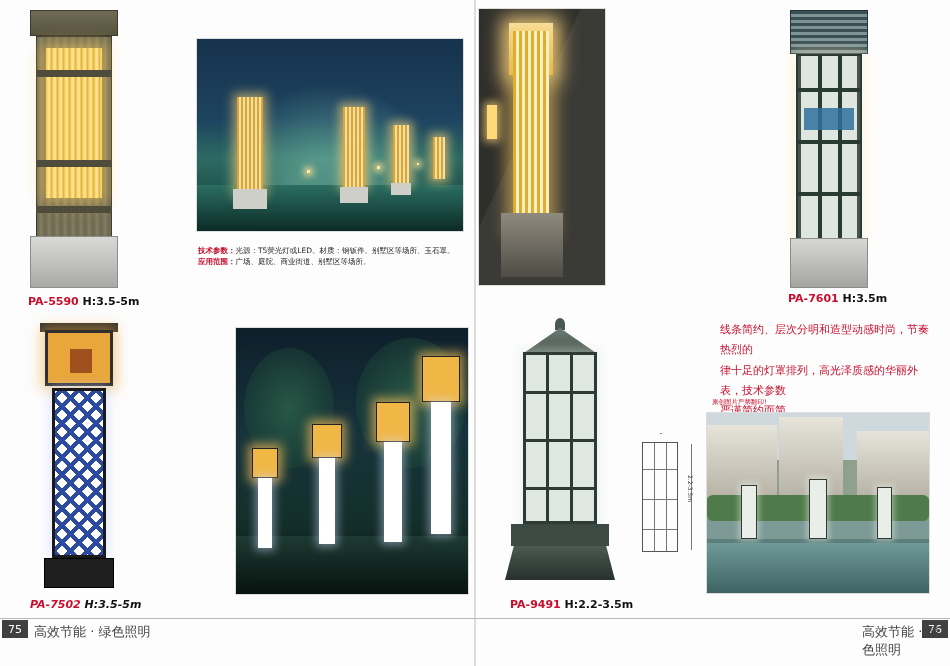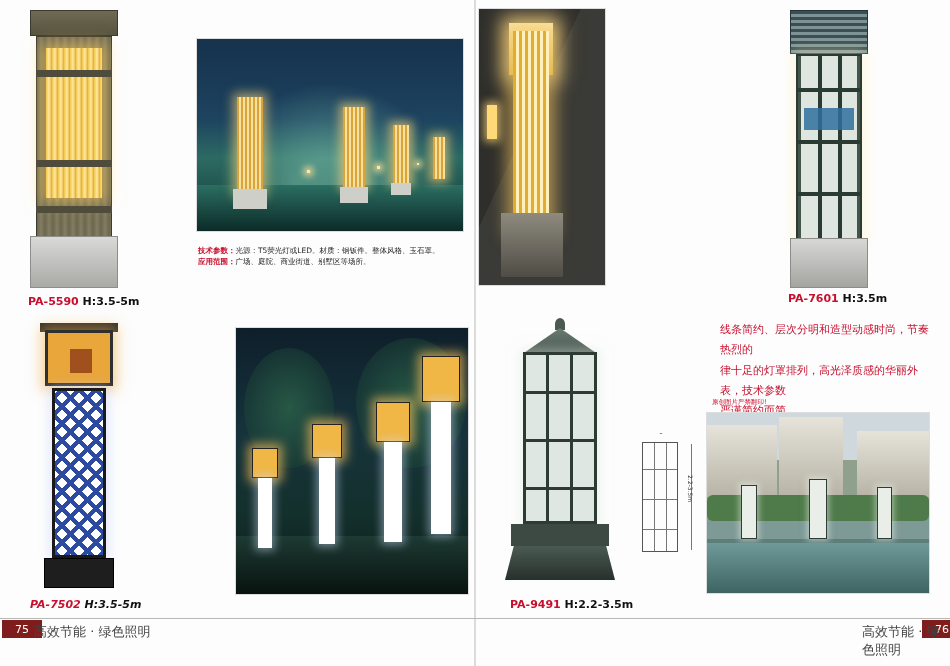--- a/index.html
+++ b/index.html
@@ -35,22 +35,22 @@
   .spec .lbl{color:#c8102e;font-weight:bold;}
   .spec-red{
     position:absolute;
     font-size:11px;line-height:1.85;color:#c8102e;
     font-family:"DejaVu Sans","Liberation Sans",sans-serif;
   }
 
   
   .footer-rule{position:absolute;left:0;width:950px;height:1px;background:#b8b8b8;top:618px;}
   .pagenum{
-    position:absolute;top:620px;width:40px;height:18px;
-    background:#7f1d1d;color:#fff;font-size:11px;
+    position:absolute;top:620px;width:26px;height:18px;
+    background:#404040;color:#fff;font-size:11px;
     display:flex;align-items:center;justify-content:center;
   }
   .footer-txt{position:absolute;top:623px;font-size:13px;color:#444;}
 
   
 
   
   #lamp7501{left:30px;top:10px;width:88px;height:280px;}
   #lamp7501 .cap-top{position:absolute;left:0;top:0;width:88px;height:26px;background:linear-gradient(to bottom,#6e6a54,#57543f);border:1px solid #3b3930;box-sizing:border-box;}
   #lamp7501 .shaft{position:absolute;left:6px;top:26px;width:76px;height:204px;background:
@@ -184,21 +184,21 @@
   <div class="photo" id="ph-tall">
     <div class="wall"></div>
     <div class="lamphead"></div>
     <div class="lampbody"></div>
     <div class="mini"></div>
     <div class="stone"></div>
   </div>
 
   <div class="spec" style="left:198px;top:245px;width:260px;">
     <div>
-      <span class="lbl">技术参数：</span><span>光源：T5荧光灯或LED。材质：钢钣件。整体风格、玉石罩。</span>
+      <span class="lbl">技术参数：</span><span>光源：T5荧光灯或LED。材质：钢钣件。别墅区等场所、玉石罩。</span>
     </div>
     <div>
       <span class="lbl">应用范围：</span><span>广场、庭院、商业街道、别墅区等场所。</span>
     </div>
   </div>
 
   <div class="abs" id="lamp7502">
     <div class="roof"></div>
     <div class="lantern"></div>
     <div class="pole"></div>

